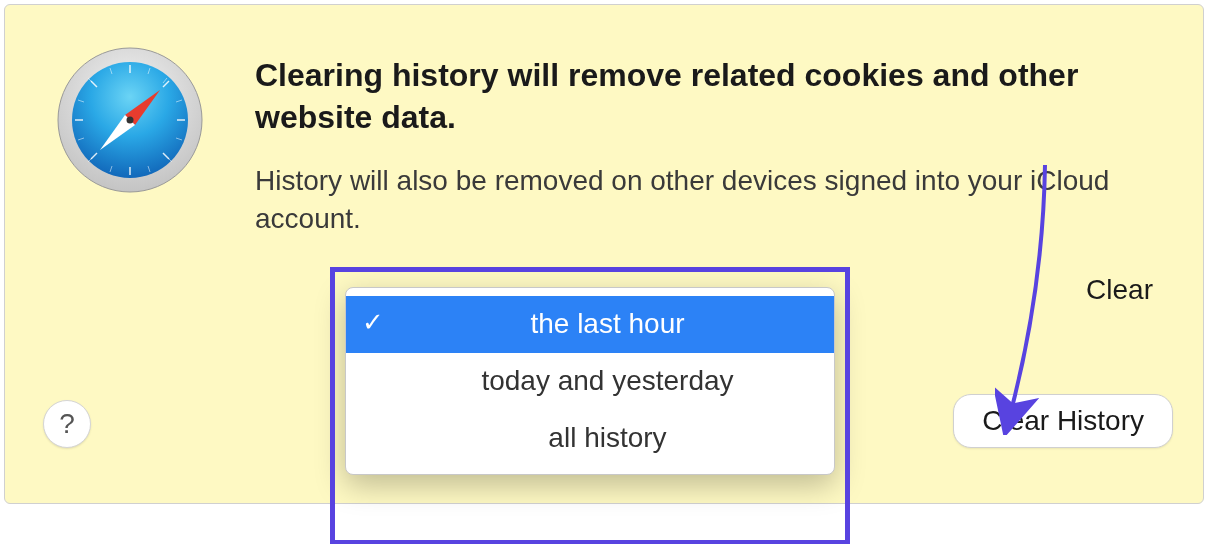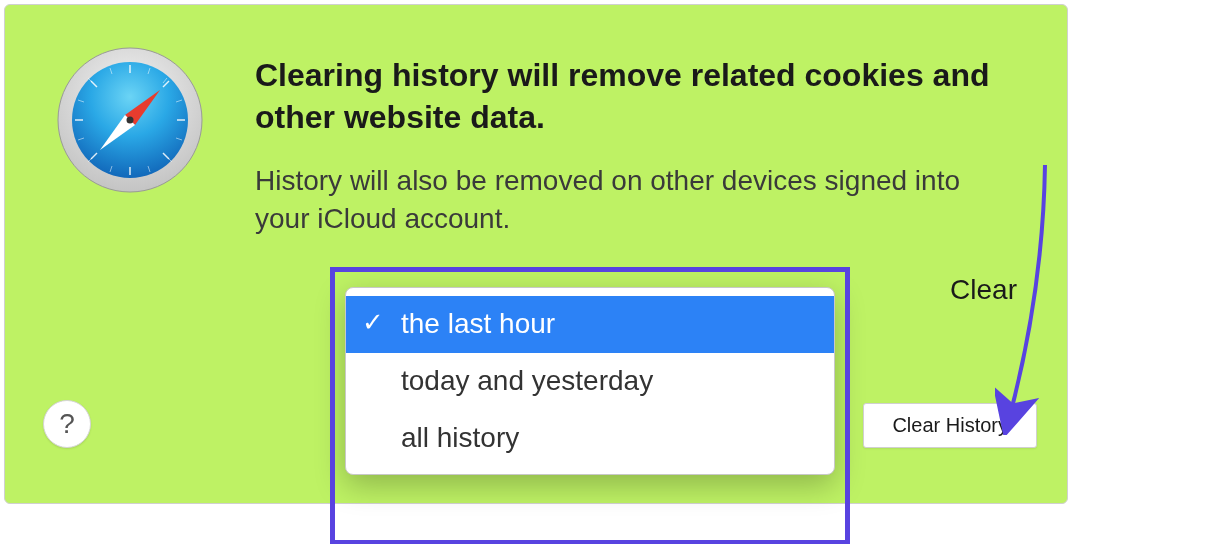--- a/index.html
+++ b/index.html
@@ -12,24 +12,24 @@
       font-family: -apple-system, BlinkMacSystemFont, "Helvetica Neue", Arial, sans-serif;
       background: #fff;
       width: 1218px;
       height: 544px;
       position: relative;
       padding: 4px;
     }
     
     .dialog {
       position: relative;
-      background: #bef264;
+      background: #fef9c3;
       border: 1px solid #d0d0d0;
       border-radius: 6px;
-      width: 1064px;
+      width: 1200px;
       height: 500px;
       padding: 40px 50px 30px 50px;
     }
     
     .main-content {
       display: flex;
       gap: 40px;
     }
     
     .icon-container {
@@ -106,20 +106,21 @@
       margin-left: 15px;
     }
     
     .dropdown-item {
       padding: 6px 20px 6px 55px;
       font-size: 28px;
       color: #333;
       cursor: pointer;
       position: relative;
       line-height: 1.6;
+      text-align: center;
     }
     
     .dropdown-item.selected {
       background: #2c82f6;
       color: #fff;
     }
     
     .dropdown-item.selected::before {
       content: "✓";
       position: absolute;
@@ -149,22 +150,22 @@
       font-weight: 400;
     }
     
     .clear-button {
       position: absolute;
       right: 30px;
       bottom: 55px;
       padding: 10px 28px;
       background: #fff;
       border: 1px solid #d0d0d0;
-      border-radius: 3px;
-      font-size: 20px;
+      border-radius: 18px;
+      font-size: 28px;
       color: #1a1a1a;
       cursor: pointer;
       box-shadow: 0 1px 2px rgba(0,0,0,0.08);
       margin-left: 32px;
     }
     
     .arrow-annotation {
       position: absolute;
       left: 990px;
       top: 155px;

